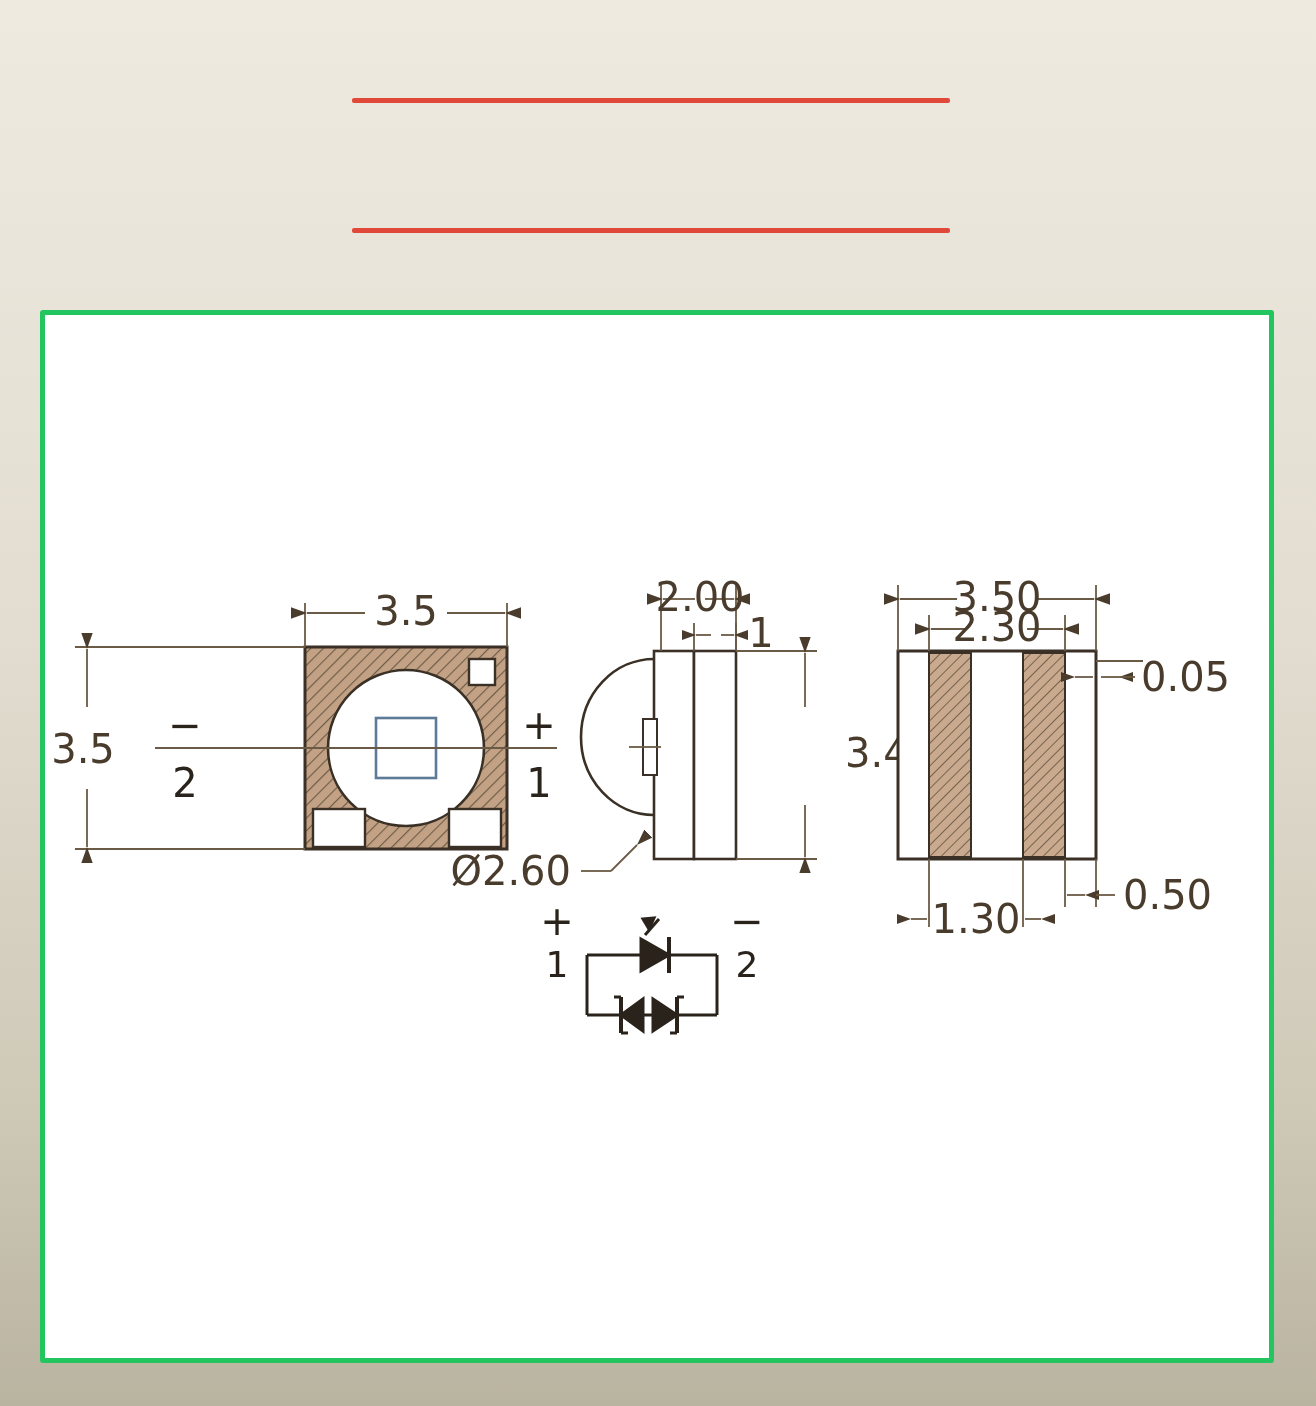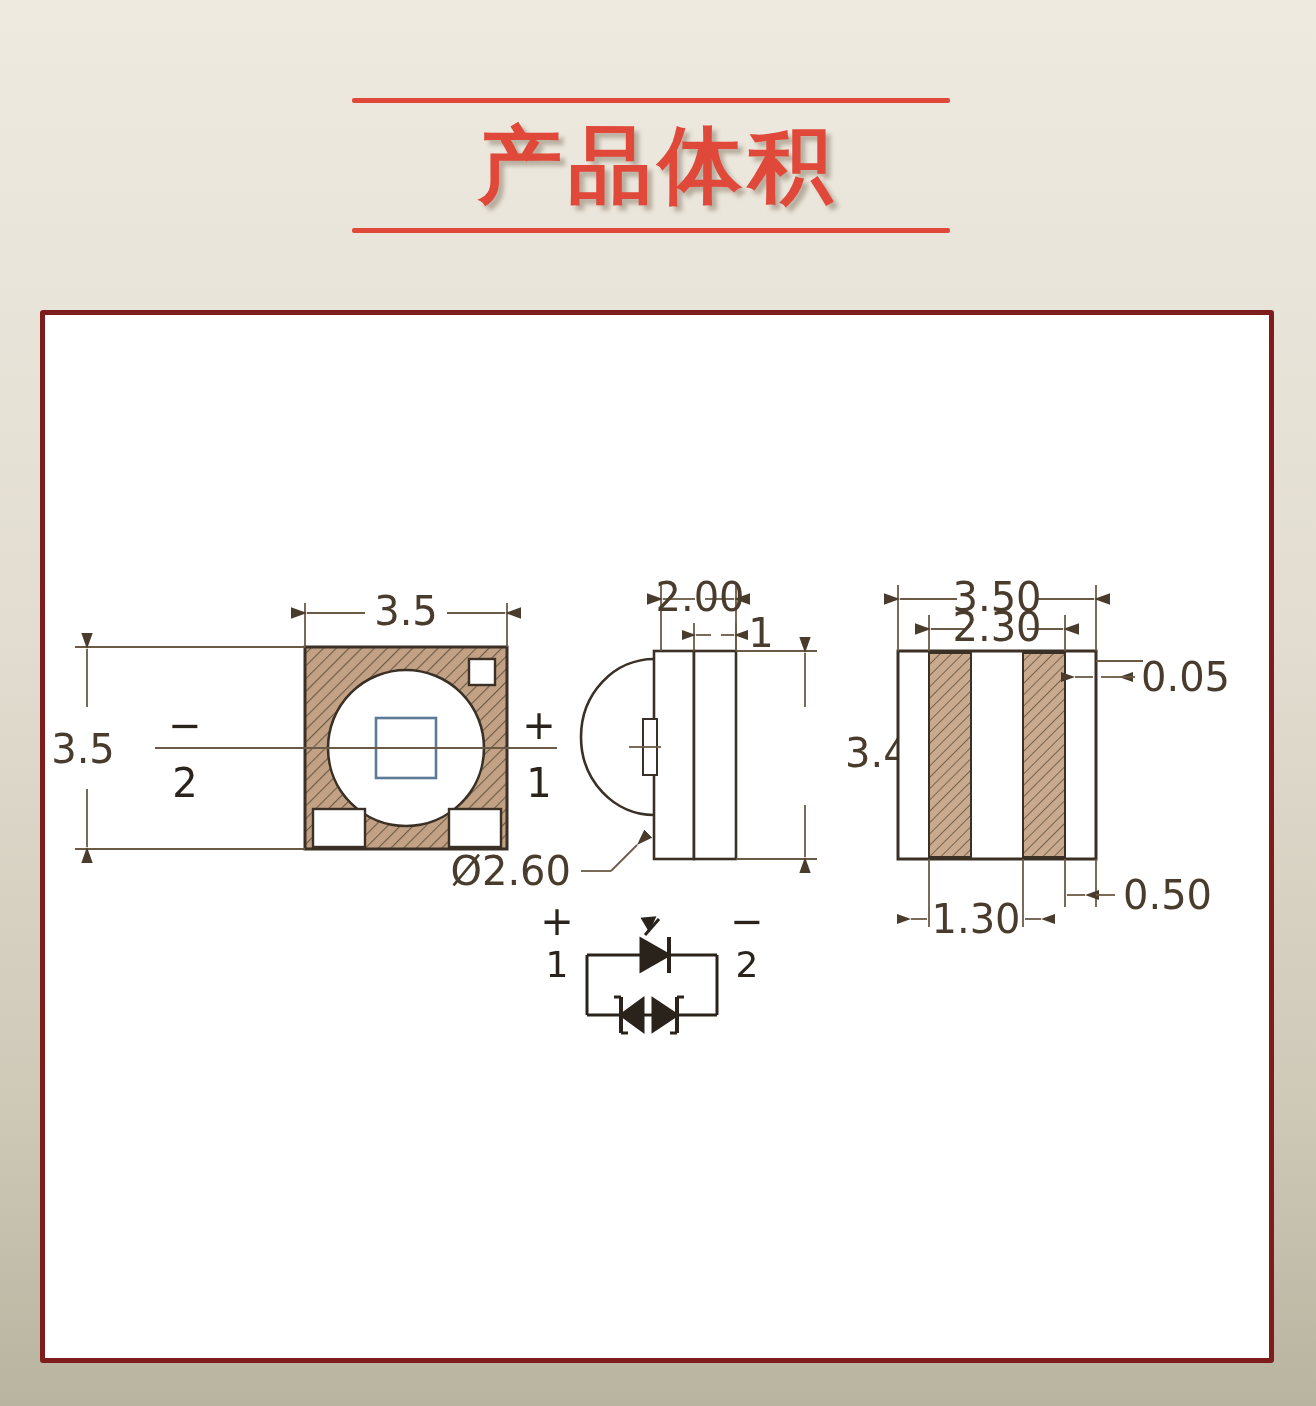--- a/index.html
+++ b/index.html
@@ -22,31 +22,30 @@
     position:absolute;left:0;top:24px;width:1316px;
     text-align:center;
     font-size:84px;line-height:106px;font-weight:700;
     color:#e0483a;
     letter-spacing:6px;
     text-shadow:5px 5px 4px rgba(120,105,85,0.45);
     font-family:"DejaVu Sans","Liberation Sans",sans-serif;
   }
   .panel{
     position:absolute;left:40px;top:310px;width:1234px;height:1053px;
-    background:#ffffff;border:5px solid #7f1d1d;border-radius:3px;
+    background:#ffffff;border:5px solid #22c55e;border-radius:3px;
     box-sizing:border-box;
   }
   .draw{position:absolute;left:0;top:0;width:1224px;height:1043px;}
 </style>
 </head>
 <body>
 
 <div class="title-block">
   <div class="rule top"></div>
-  <div class="title-text">产品体积</div>
   <div class="rule bottom"></div>
 </div>
 
 <div class="panel">
 
   <svg class="draw" viewBox="0 0 1224 1043">
     <defs>
       <pattern id="hatch" width="9" height="9" patternTransform="rotate(45)" patternUnits="userSpaceOnUse">
         <rect width="9" height="9" fill="#c2a184"></rect>
         <line x1="0" y1="0" x2="0" y2="9" stroke="#6b5b46" stroke-width="2.2"></line>

